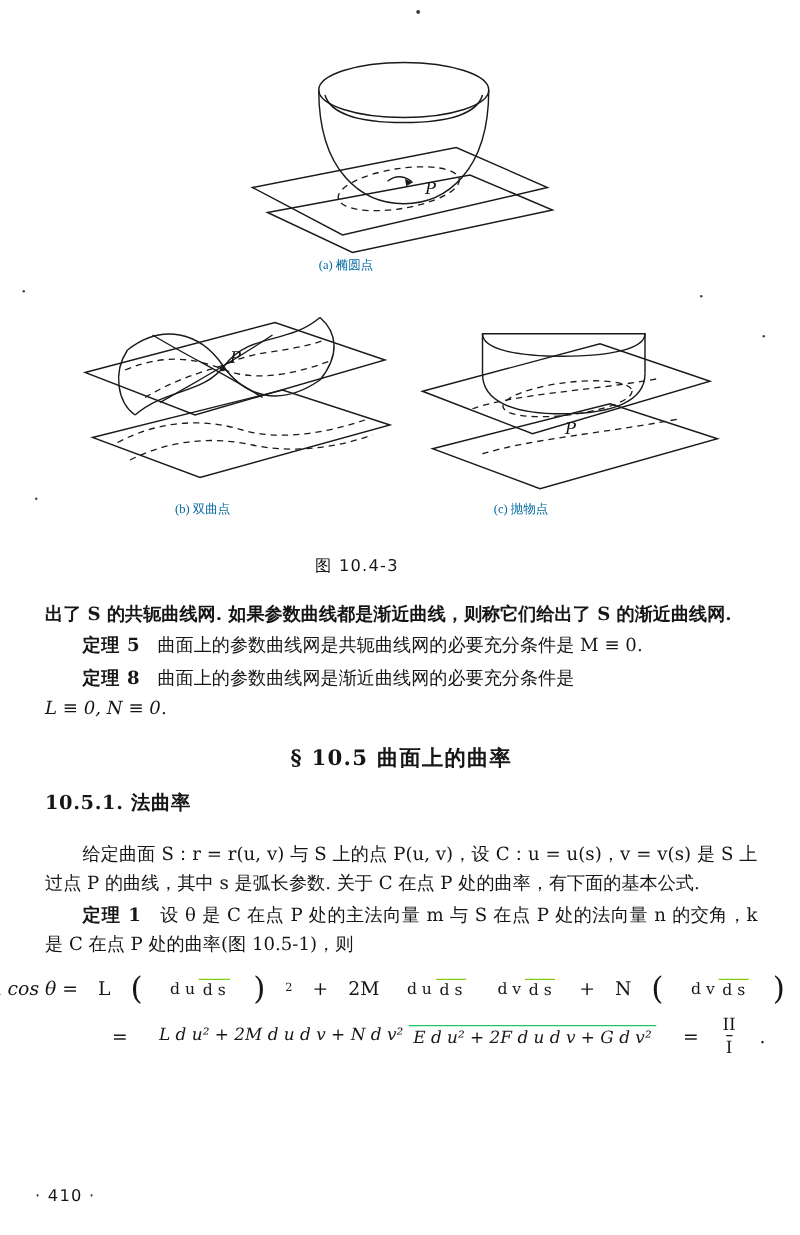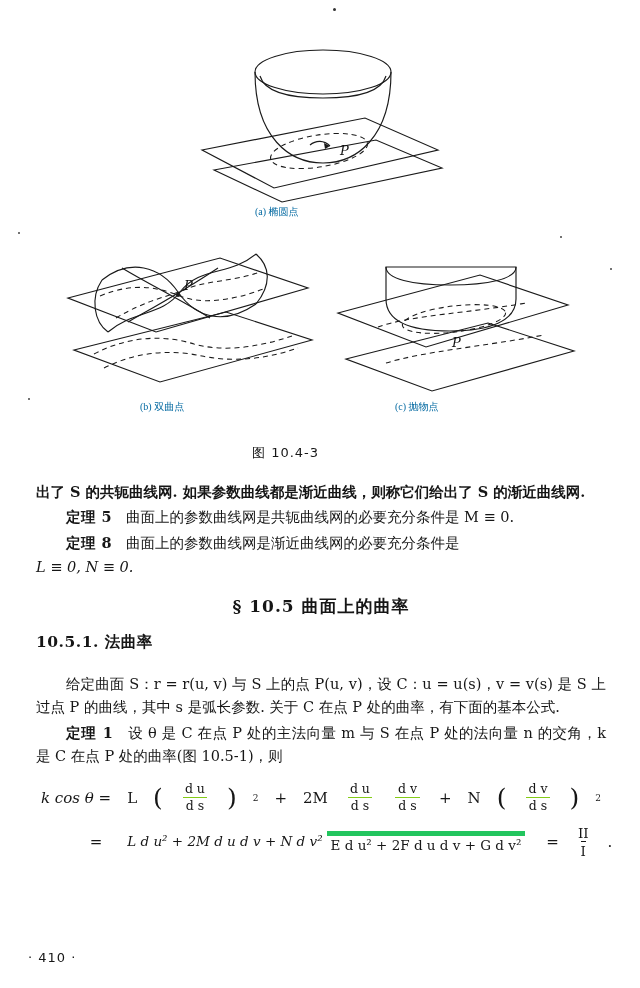--- a/index.html
+++ b/index.html
@@ -135,21 +135,21 @@
     align-items: center;
     gap: 16px;
     white-space: nowrap;
   }
   .frm-line.second {
     margin-top: 12px;
     padding-left: 60px;
   }
   .frac {
     display: inline-flex;
-    flex-direction: column;
+    flex-direction: row;
     align-items: center;
     vertical-align: middle;
     margin: 0 3px;
     font-size: 12.5px;
     line-height: 14px;
   }
   .frac .num { padding: 0 3px 1px 3px; }
   .frac .den { border-top: 1px solid #84cc16; padding: 1px 3px 0 3px; }
   .paren {
     font-size: 25px;
@@ -161,21 +161,21 @@
   .bigfrac {
     display: inline-flex;
     flex-direction: row;
     align-items: center;
     vertical-align: middle;
     margin: 0 5px;
     font-size: 13.5px;
     line-height: 17px;
   }
   .bigfrac .num { padding: 0 4px 1px 4px; font-style: italic; }
-  .bigfrac .den { border-top: 5px solid #22c55e; padding: 1px 4px 0 4px; }
+  .bigfrac .den { border-top: 1px solid #22c55e; padding: 1px 4px 0 4px; font-style: italic; }
   .romfrac {
     display: inline-flex;
     flex-direction: column;
     align-items: center;
     vertical-align: middle;
     margin: 0 3px;
     font-size: 13.5px;
     line-height: 16px;
   }
   .romfrac .den { border-top: 1px solid #161616; padding-top: 1px; }

